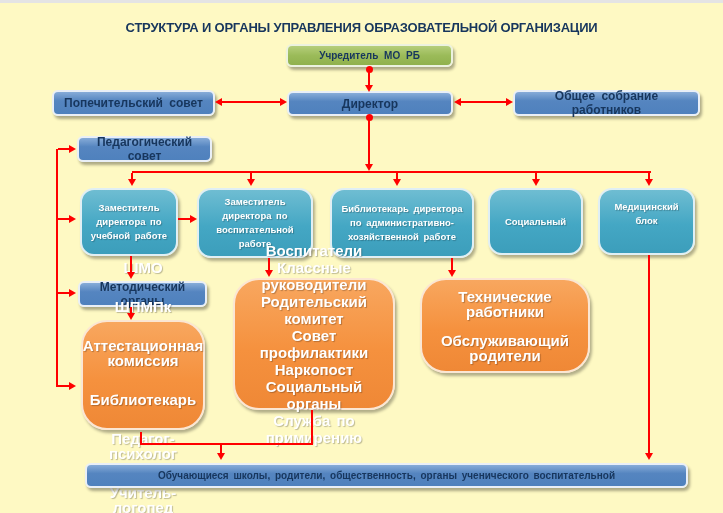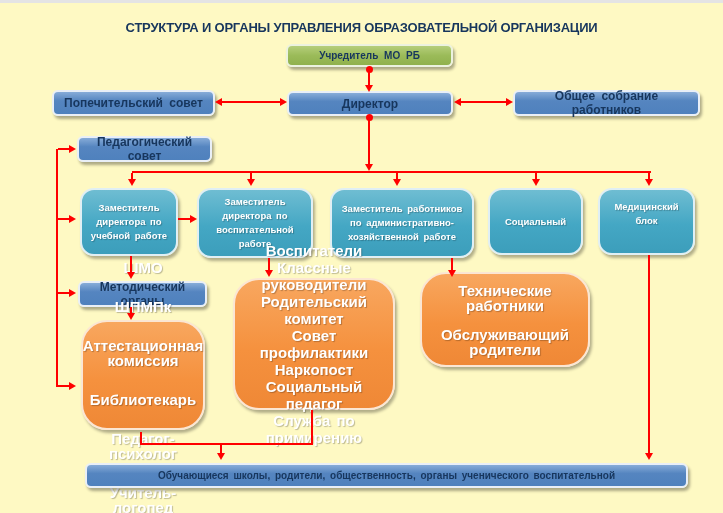--- a/index.html
+++ b/index.html
@@ -45,44 +45,44 @@
   <div class="title">СТРУКТУРА И ОРГАНЫ УПРАВЛЕНИЯ ОБРАЗОВАТЕЛЬНОЙ ОРГАНИЗАЦИИ</div>
 
   <div class="node box-green" style="left:286px;top:44px;width:167px;height:23px;text-align:right;">Учредитель МО РБ</div>
   <div class="node box-blue" style="left:52px;top:90px;width:163px;height:26px;">Попечительский совет</div>
   <div class="node box-blue" style="left:287px;top:91px;width:166px;height:25px;">Директор</div>
   <div class="node box-blue" style="left:513px;top:90px;width:187px;height:26px;">Общее собрание работников</div>
   <div class="node box-blue" style="left:77px;top:136px;width:135px;height:26px;">Педагогический совет</div>
 
   <div class="node box-teal" style="left:80px;top:188px;width:98px;height:68px;">Заместитель директора по учебной работе</div>
   <div class="node box-teal" style="left:197px;top:188px;width:116px;height:70px;">Заместитель директора по воспитательной работе</div>
-  <div class="node box-teal" style="left:330px;top:188px;width:144px;height:70px;">Заместитель работников по административно-хозяйственной работе</div>
+  <div class="node box-teal" style="left:330px;top:188px;width:144px;height:70px;">Библиотекарь директора по административно-хозяйственной работе</div>
   <div class="node box-teal" style="left:488px;top:188px;width:95px;height:67px;">Социальный</div>
   <div class="node box-teal" style="left:598px;top:188px;width:97px;height:67px;padding-bottom:18px;">Медицинский блок</div>
 
   <div class="node box-blue" style="left:78px;top:281px;width:129px;height:26px;">Методический органы</div>
 
   <div class="node box-orange list-tight" style="left:81px;top:320px;width:124px;height:110px;">
       <div class="li">ШМО</div>
       <div class="li">ШПМПк</div>
       <div class="li">Аттестационная комиссия</div>
       <div class="li">Библиотекарь</div>
       <div class="li">Педагог-психолог</div>
       <div class="li">Учитель-логопед</div>
     </div>
   <div class="node box-orange list-mid" style="left:233px;top:278px;width:162px;height:132px;">
       <div class="li">Воспитатели</div>
       <div class="li">Классные руководители</div>
       <div class="li">Родительский комитет</div>
       <div class="li">Совет профилактики</div>
       <div class="li">Наркопост</div>
-      <div class="li">Социальный педагог</div>
+      <div class="li">Социальный органы</div>
       <div class="li">Служба по примирению</div>
     </div>
-  <div class="node box-orange list-spread" style="left:420px;top:272px;width:170px;height:95px;">
+  <div class="node box-orange list-spread" style="left:420px;top:278px;width:170px;height:95px;">
       <div class="li">Технические работники</div>
       <div class="li">Обслуживающий родители</div>
     </div>
 
   <div class="node box-blue" style="left:85px;top:463px;width:603px;height:25px;font-size:10px;word-spacing:2px;">Обучающиеся школы, родители, общественность, органы ученического воспитательной</div>
 
   <div>
     <div class="dot" style="left:366px;top:66px;"></div>
     <div class="line vline" style="left:368px;top:70px;height:16px;"></div>
     <div class="arr down" style="left:365px;top:85px;"></div>

